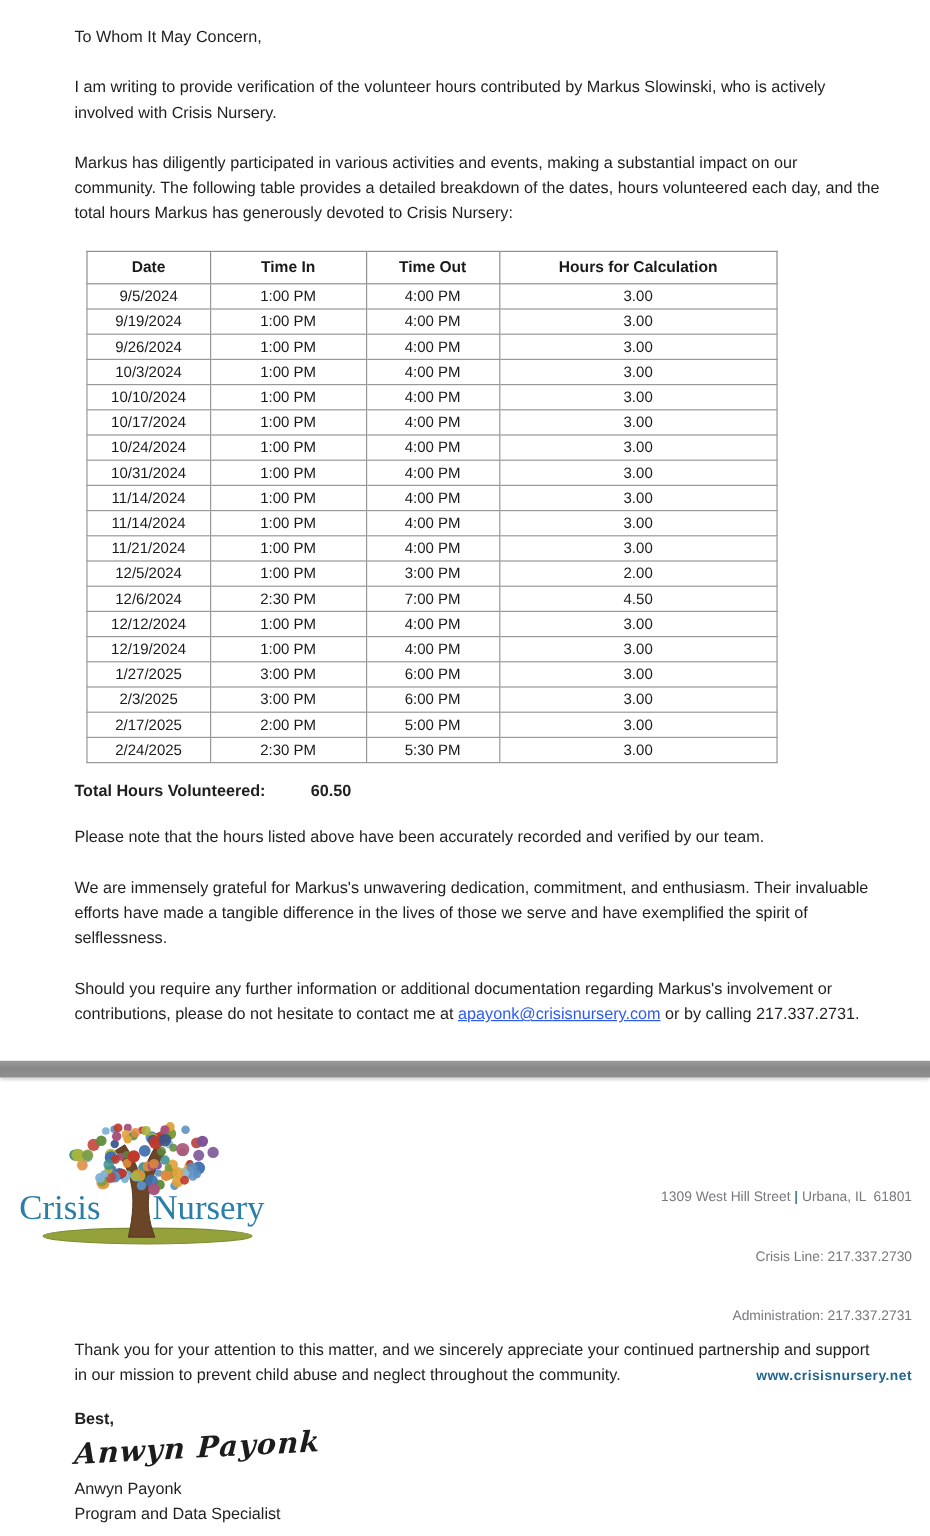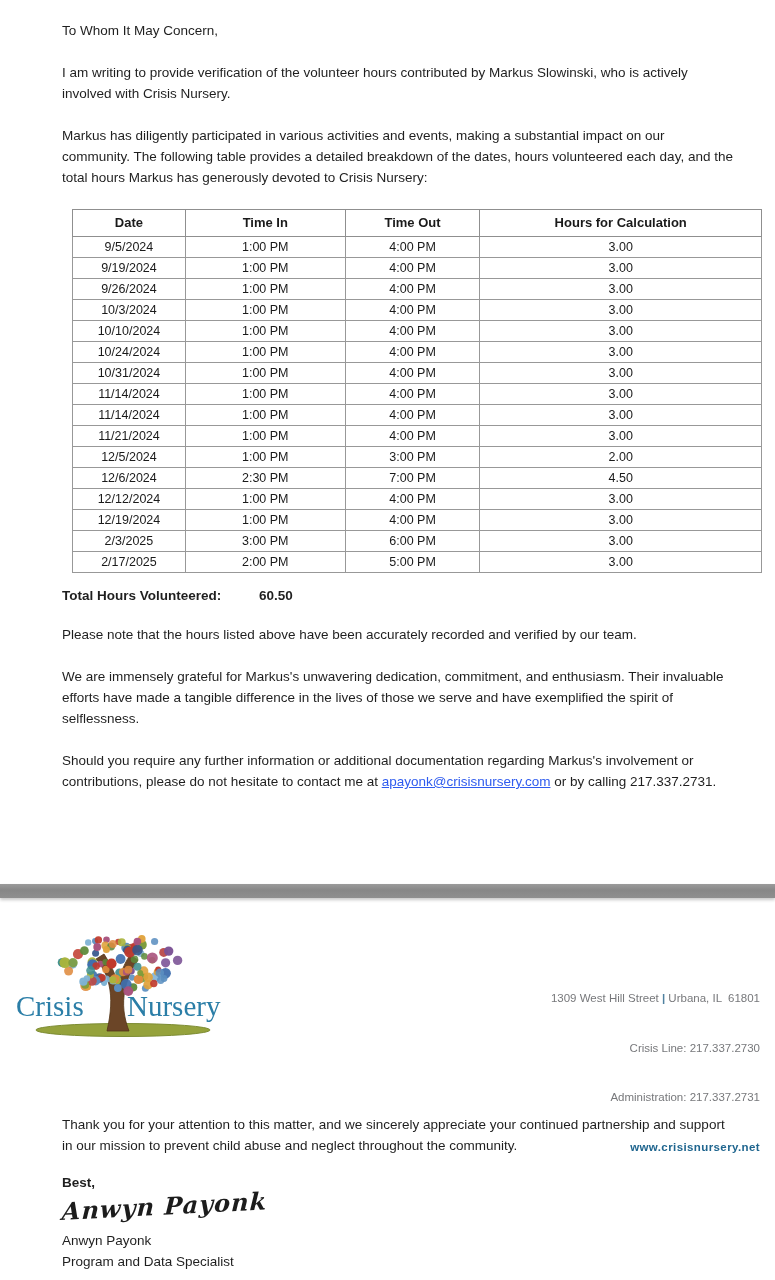--- a/index.html
+++ b/index.html
@@ -6,21 +6,21 @@
   .page{
     position:relative;width:775px;height:1280px;background:#ffffff;overflow:hidden;
     font-family:"Liberation Sans",sans-serif;color:#1f1f1f;
   }
   
   .letter{padding:20px 40px 0 62px;font-size:13.5px;line-height:21px;}
   .letter p{margin:0 0 21px 0;}
   .salutation{margin-bottom:21px;}
   
   table.hours{
-    border-collapse:collapse;margin:9px 0 0 10px;width:690px;
+    border-collapse:collapse;margin:9px 0 0 10px;width:576px;
     font-size:12.5px;color:#1a1a1a;
   }
   table.hours th{
     border:1px solid #8f8f8f;font-weight:bold;font-size:13px;
     padding:5px 4px;text-align:center;line-height:16px;
   }
   table.hours td{
     border:1px solid #989898;padding:2px 4px;text-align:center;line-height:16px;
   }
   .total-line{margin:12px 0 18px 0;font-weight:bold;font-size:13.5px;}
@@ -106,20 +106,26 @@
             <td>4:00 PM</td>
             <td>3.00</td>
           </tr>
           <tr>
             <td>10/10/2024</td>
             <td>1:00 PM</td>
             <td>4:00 PM</td>
             <td>3.00</td>
           </tr>
           <tr>
+            <td>10/17/2024</td>
+            <td>1:00 PM</td>
+            <td>4:00 PM</td>
+            <td>3.00</td>
+          </tr>
+          <tr>
             <td>10/24/2024</td>
             <td>1:00 PM</td>
             <td>4:00 PM</td>
             <td>3.00</td>
           </tr>
           <tr>
             <td>10/31/2024</td>
             <td>1:00 PM</td>
             <td>4:00 PM</td>
             <td>3.00</td>
@@ -160,29 +166,41 @@
             <td>4:00 PM</td>
             <td>3.00</td>
           </tr>
           <tr>
             <td>12/19/2024</td>
             <td>1:00 PM</td>
             <td>4:00 PM</td>
             <td>3.00</td>
           </tr>
           <tr>
+            <td>1/27/2025</td>
+            <td>3:00 PM</td>
+            <td>6:00 PM</td>
+            <td>3.00</td>
+          </tr>
+          <tr>
             <td>2/3/2025</td>
             <td>3:00 PM</td>
             <td>6:00 PM</td>
             <td>3.00</td>
           </tr>
           <tr>
             <td>2/17/2025</td>
             <td>2:00 PM</td>
             <td>5:00 PM</td>
+            <td>3.00</td>
+          </tr>
+          <tr>
+            <td>2/24/2025</td>
+            <td>2:30 PM</td>
+            <td>5:30 PM</td>
             <td>3.00</td>
           </tr>
         </tbody>
     </table>
 
     <div class="total-line">
       <span>Total Hours Volunteered:</span>
       <span class="total-value">60.50</span>
     </div>
 

